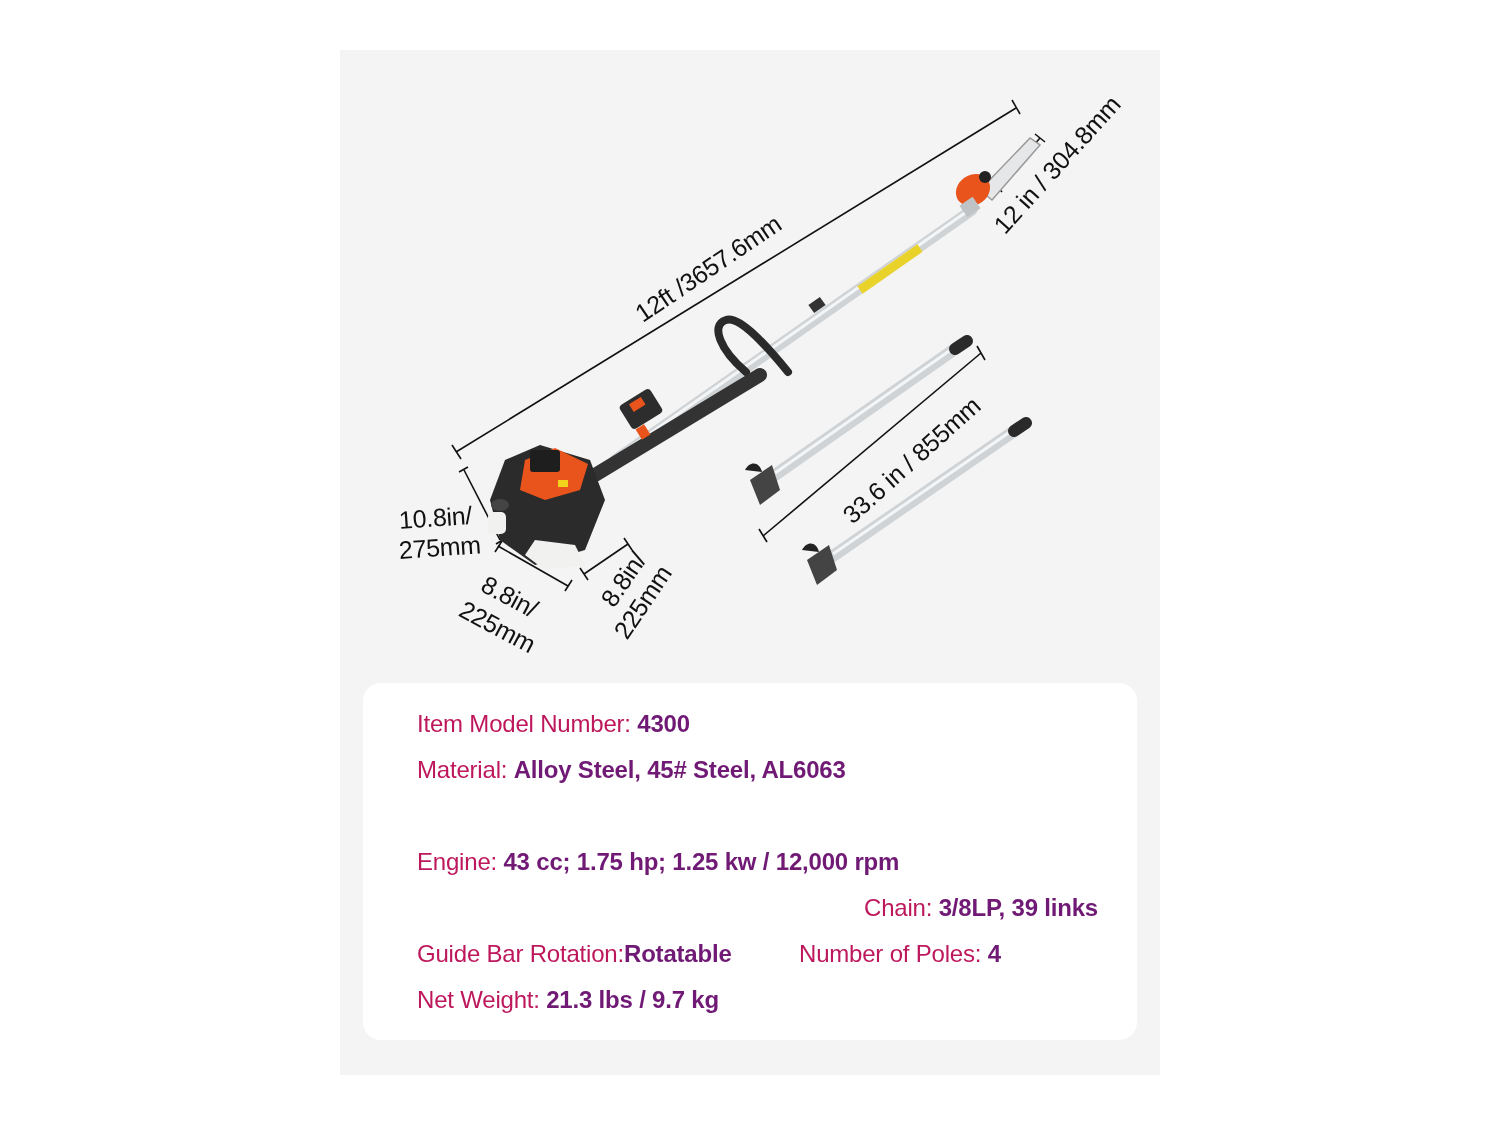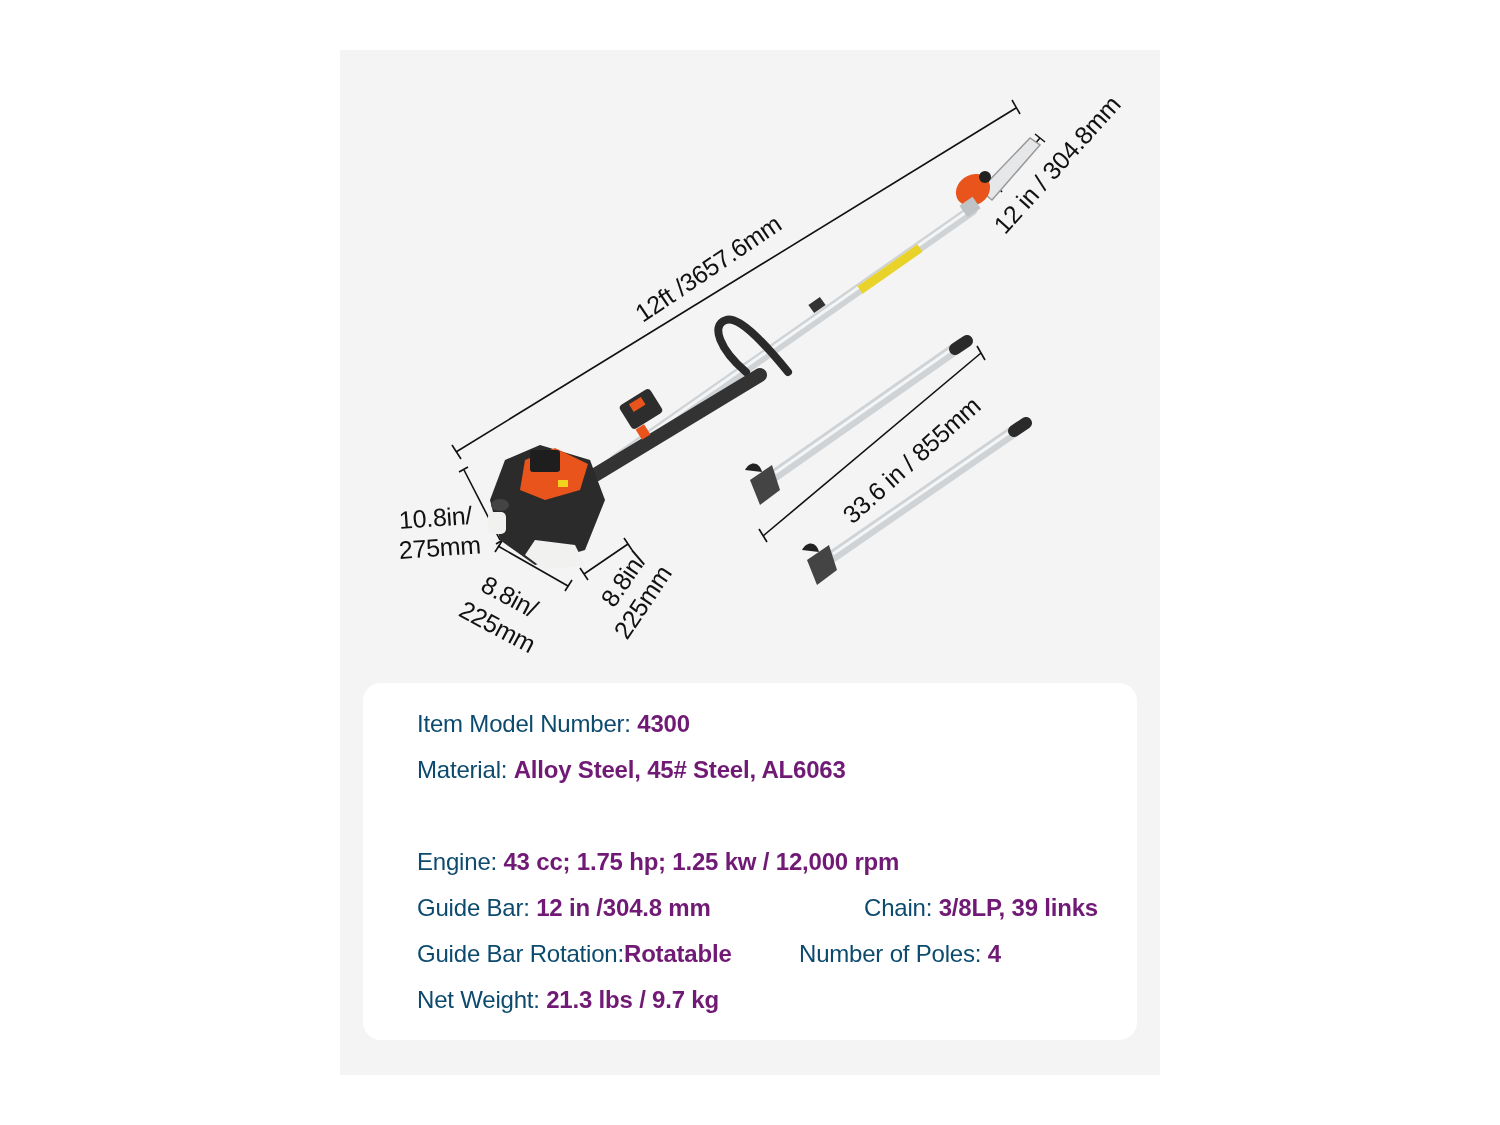--- a/index.html
+++ b/index.html
@@ -3,21 +3,21 @@
 <meta charset="utf-8">
 <style>
   html, body { margin:0; padding:0; background:#ffffff; }
   body { width:1500px; height:1125px; position:relative; overflow:hidden;
          font-family:"Liberation Sans", "DejaVu Sans", sans-serif; }
   .panel { position:absolute; left:340px; top:50px; width:820px; height:1025px; background:#f4f4f4; }
   .illus { position:absolute; left:0; top:0; width:820px; height:630px; }
   .dim-label { position:absolute; color:#111; font-size:25px; white-space:nowrap; transform-origin:left top; letter-spacing:-0.3px; }
   .card { position:absolute; left:23px; top:633px; width:774px; height:357px; background:#ffffff; border-radius:18px; }
   .row { position:absolute; font-size:24px; color:#141414; white-space:nowrap; letter-spacing:-0.2px; }
-  .row .k { color:#0c4a6e;text-align:right; }
+  .row .k { color:#be185d;text-align:right; }
   .row .v { color:#701a75; font-weight:bold; }
 </style>
 </head>
 <body>
 
 <div class="panel">
 
   <svg class="illus" viewBox="0 0 820 630" xmlns="http://www.w3.org/2000/svg">
 
     <g stroke="#111" stroke-width="1.6" fill="none">
@@ -118,23 +118,20 @@
   <div class="card">
     <div class="row" style="left:54px; top:27px;">
       <span class="k">Item Model Number: </span><span class="v">4300</span>
     </div>
     <div class="row" style="left:54px; top:73px;">
       <span class="k">Material: </span><span class="v">Alloy Steel, 45# Steel, AL6063</span>
     </div>
     <div class="row" style="left:54px; top:165px;">
       <span class="k">Engine: </span><span class="v">43 cc; 1.75 hp; 1.25 kw / 12,000 rpm</span>
     </div>
-    <div class="row" style="left:54px; top:211px;">
-      <span class="k">Guide Bar: </span><span class="v">12 in /304.8 mm</span>
-    </div>
     <div class="row" style="left:501px; top:211px;">
       <span class="k">Chain: </span><span class="v">3/8LP, 39 links</span>
     </div>
     <div class="row" style="left:54px; top:257px;">
       <span class="k">Guide Bar Rotation:</span><span class="v">Rotatable</span>
     </div>
     <div class="row" style="left:422px; top:257px;margin-left:14px;">
       <span class="k">Number of Poles: </span><span class="v">4</span>
     </div>
     <div class="row" style="left:54px; top:303px;">

